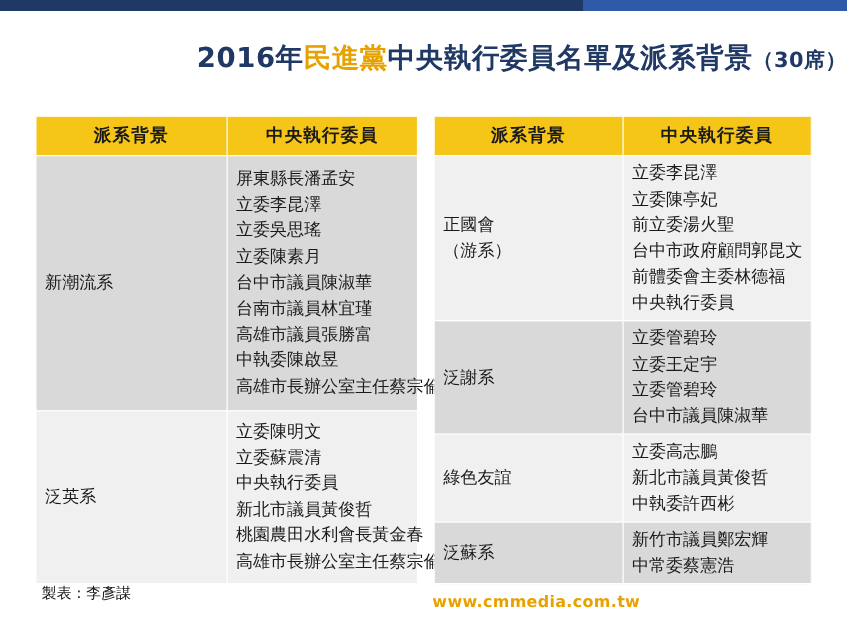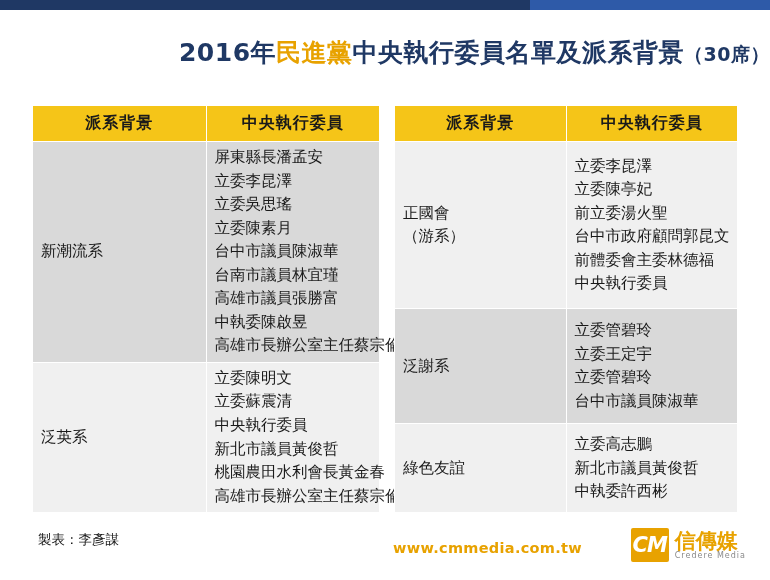--- a/index.html
+++ b/index.html
@@ -260,31 +260,33 @@
         <tr class="shade-b">
           <td class="faction">
             <span class="faction-line">綠色友誼</span>
           </td>
           <td class="members">
             <span class="member-line">立委高志鵬</span>
             <span class="member-line">新北市議員黃俊哲</span>
             <span class="member-line">中執委許西彬</span>
           </td>
         </tr>
+        <tr class="shade-a">
+          <td class="faction">
+            <span class="faction-line">泛蘇系</span>
+          </td>
+          <td class="members">
+            <span class="member-line">新竹市議員鄭宏輝</span>
+            <span class="member-line">中常委蔡憲浩</span>
+          </td>
+        </tr>
       </tbody>
     </table>
 
   </div>
 
   <div class="footer-credit">製表：李彥謀</div>
   <div class="footer-url">www.cmmedia.com.tw</div>
 
-  <div class="logo">
-    <div class="logo-mark">CM</div>
-    <div class="logo-text">
-      <span class="logo-cn">信傳媒</span>
-      <span class="logo-en">Credere Media</span>
-    </div>
-  </div>
 
   <div class="bottom-band"></div>
 
 </div>
 
 </body></html>

